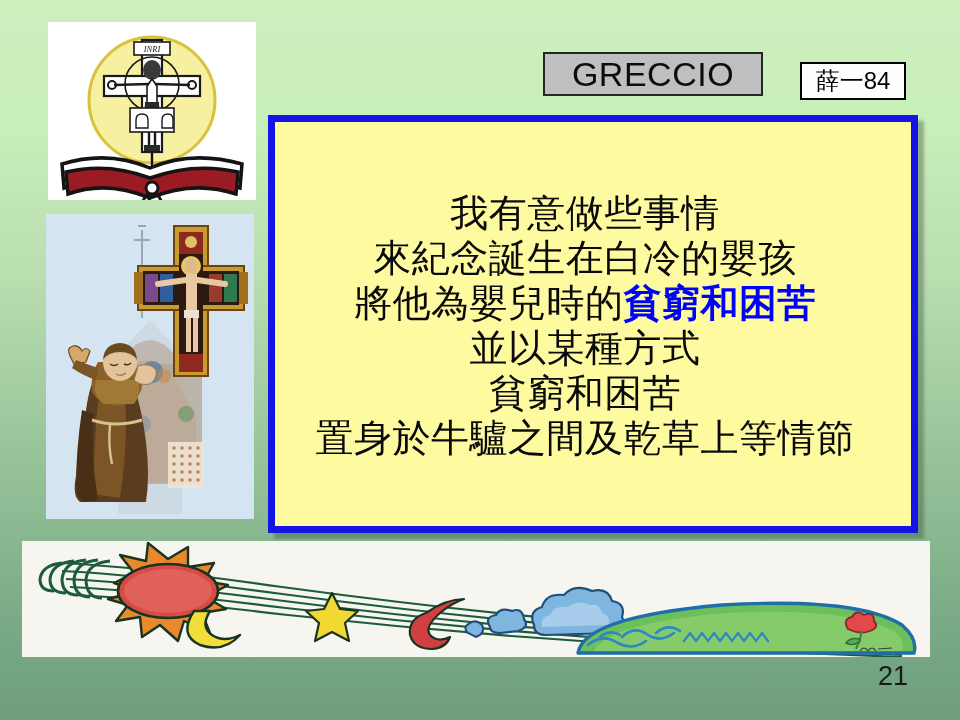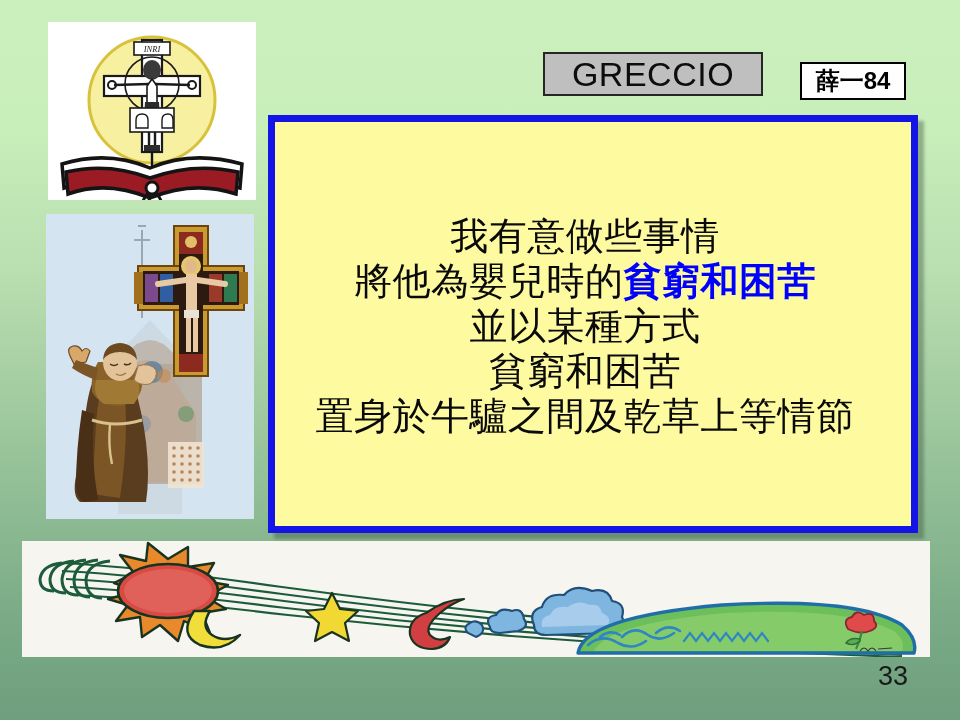--- a/index.html
+++ b/index.html
@@ -55,21 +55,20 @@
     left: 800px;
     top: 62px;
     width: 106px;
     height: 38px;
     background: #fefefe;
     border: 2px solid #000000;
     box-sizing: border-box;
     display: flex;
     align-items: center;
     justify-content: center;
-    font-weight: bold;
   }
   #ref-box .label {
     font-size: 24px;
     color: #000;
     line-height: 1;
     white-space: nowrap;
   }
 
   
   #quote-panel {
@@ -298,20 +297,23 @@
   <div id="ref-box">
     <span class="label">薛一84</span>
   </div>
 
   <div id="quote-panel">
     <div id="quote-lines">
       <div class="quote-line">
         <span>我有意做些事情</span><span class="hl"></span>
       </div>
       <div class="quote-line">
+        <span>來紀念誕生在白冷的嬰孩</span><span class="hl"></span>
+      </div>
+      <div class="quote-line">
         <span>將他為嬰兒時的</span><span class="hl">貧窮和困苦</span>
       </div>
       <div class="quote-line">
         <span>並以某種方式</span><span class="hl"></span>
       </div>
       <div class="quote-line">
         <span>貧窮和困苦</span><span class="hl"></span>
       </div>
       <div class="quote-line">
         <span>置身於牛驢之間及乾草上等情節</span><span class="hl"></span>
@@ -390,15 +392,15 @@
         </g>
 
         <g stroke="#3a3a3a" stroke-width="1.2" fill="none">
           <path d="M838 110 Q842 104 846 110 Q850 104 854 110"></path>
           <path d="M856 108 L870 107"></path>
         </g>
       </g>
     </svg>
   </div>
 
-  <div id="page-number">33</div>
+  <div id="page-number">21</div>
 
 </div>
 
 </body></html>

